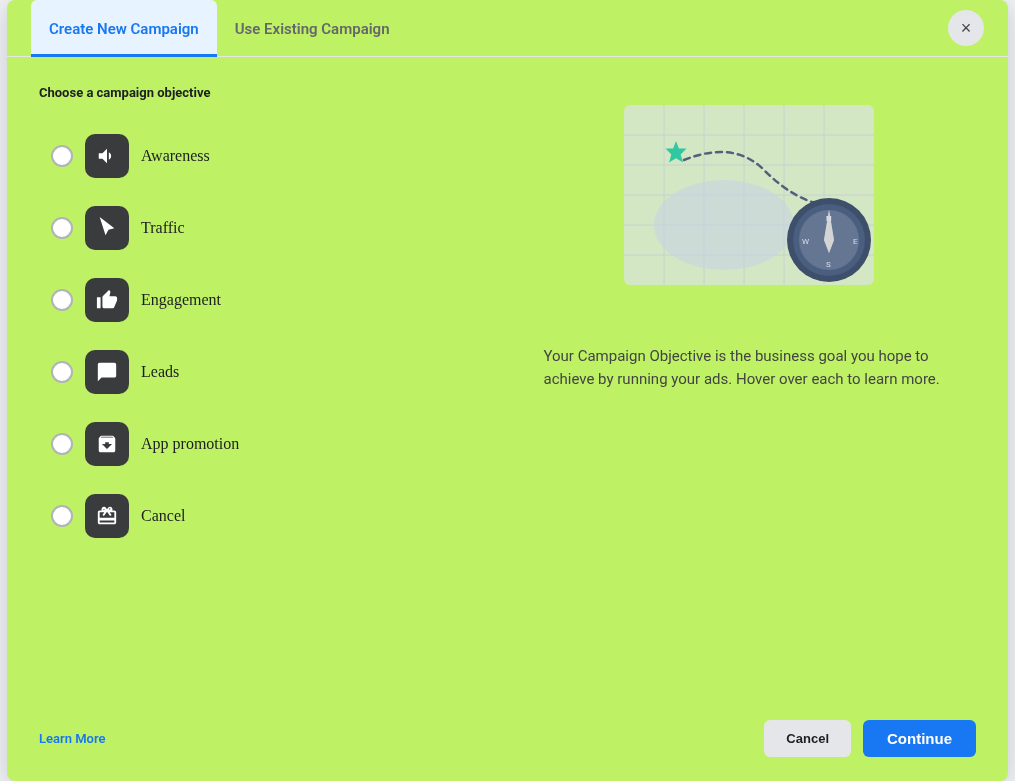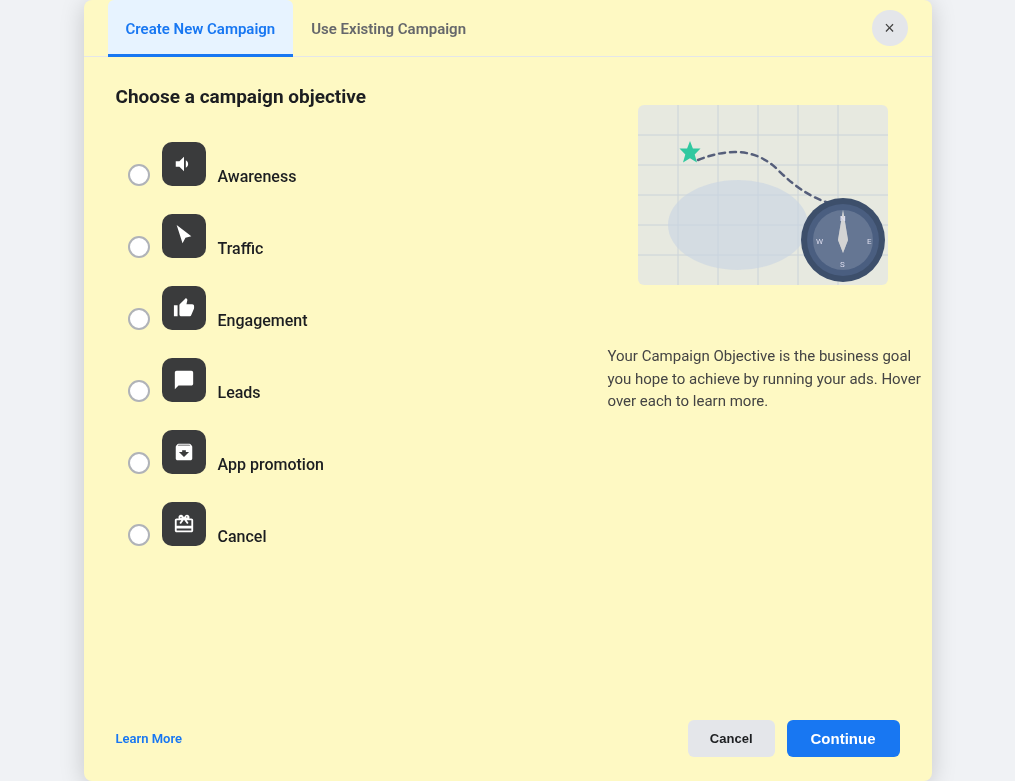--- a/index.html
+++ b/index.html
@@ -5,23 +5,23 @@
     * { box-sizing: border-box; margin: 0; padding: 0; }
     body {
       font-family: -apple-system, BlinkMacSystemFont, 'Segoe UI', Roboto, Arial, sans-serif;
       background: #f0f2f5;
       display: flex;
       align-items: center;
       justify-content: center;
       min-height: 100vh;
     }
     .modal {
-      background: #fef9c3;
+      background: #bef264;
       border-radius: 8px;
-      width: 848px;
+      width: 1001px;
       min-height: 781px;
       box-shadow: 0 4px 24px rgba(0,0,0,0.18);
       display: flex;
       flex-direction: column;
       position: relative;
     }
     
     .modal-header {
       display: flex;
       align-items: center;
@@ -68,38 +68,39 @@
       padding: 28px 32px 0;
       gap: 0;
     }
     
     .left-col {
       flex: 0 0 460px;
       display: flex;
       flex-direction: column;
     }
     .section-title {
-      font-size: 19px;
+      font-size: 13px;
       font-weight: 700;
       color: #1c1e21;
       margin-bottom: 24px;
     }
     
     .objective-list {
       display: flex;
       flex-direction: column;
       gap: 8px;
     }
     .objective-item {
       display: flex;
-      align-items: flex-end;
+      align-items: center;
       gap: 12px;
       padding: 10px 12px;
       border-radius: 8px;
       cursor: pointer;
+      font-family: Liberation Serif, serif;
     }
     .radio-circle {
       width: 22px;
       height: 22px;
       border-radius: 50%;
       border: 2px solid #b0b3b8;
       flex-shrink: 0;
       background: #fff;
     }
     .icon-box {

